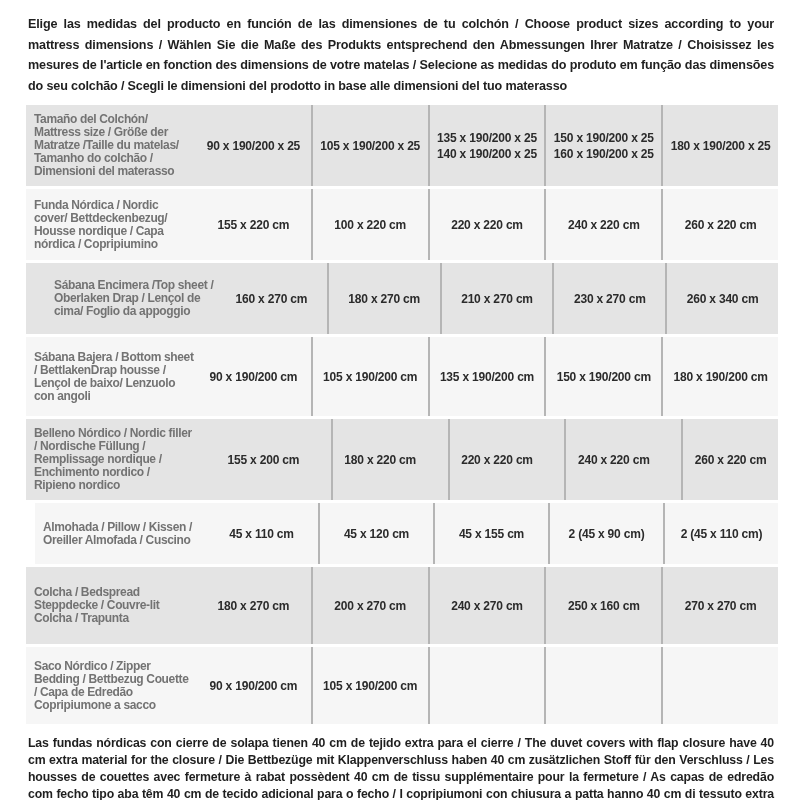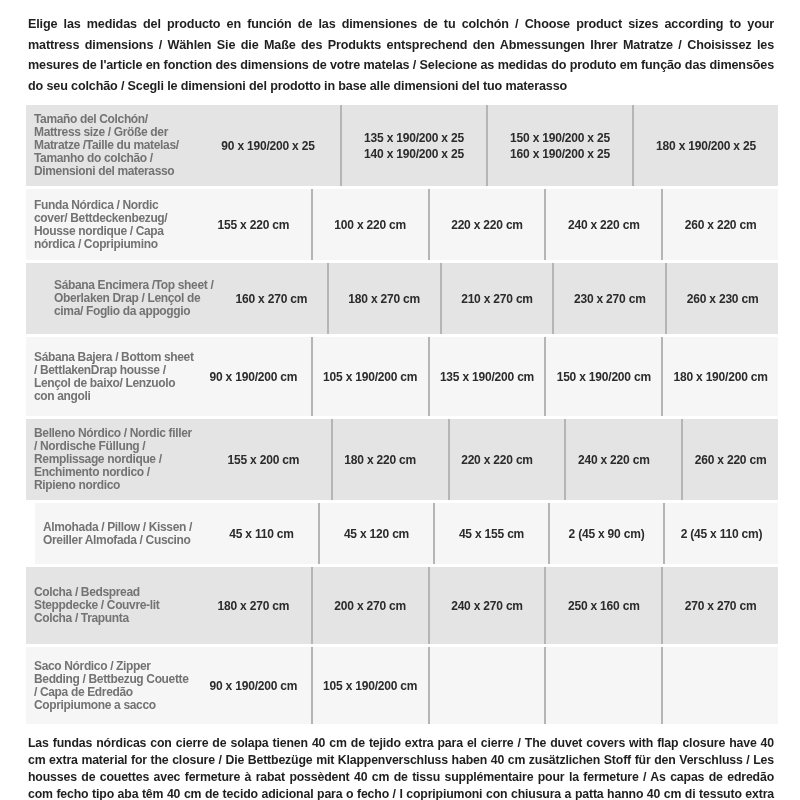--- a/index.html
+++ b/index.html
@@ -89,20 +89,23 @@
 <div class="page">
   <p class="intro">Elige las medidas del producto en función de las dimensiones de tu colchón / Choose product sizes according to your mattress dimensions / Wählen Sie die Maße des Produkts entsprechend den Abmessungen Ihrer Matratze / Choisissez les mesures de l'article en fonction des dimensions de votre matelas / Selecione as medidas do produto em função das dimensões do seu colchão / Scegli le dimensioni del prodotto in base alle dimensioni del tuo materasso</p>
 
   <div class="size-table" id="size-table">
       <div class="row">
         <div class="label-cell">Tamaño del Colchón/ Mattress size / Größe der Matratze /Taille du matelas/ Tamanho do colchão / Dimensioni del materasso</div>
         <div class="value-cell">
           <div>90 x 190/200 x 25</div>
         </div>
         <div class="value-cell">
+          <div>105 x 190/200 x 25</div>
+        </div>
+        <div class="value-cell">
           <div>135 x 190/200 x 25</div>
           <div>140 x 190/200 x 25</div>
         </div>
         <div class="value-cell">
           <div>150 x 190/200 x 25</div>
           <div>160 x 190/200 x 25</div>
         </div>
         <div class="value-cell">
           <div>180 x 190/200 x 25</div>
         </div>
@@ -133,21 +136,21 @@
         <div class="value-cell">
           <div>180 x 270 cm</div>
         </div>
         <div class="value-cell">
           <div>210 x 270 cm</div>
         </div>
         <div class="value-cell">
           <div>230 x 270 cm</div>
         </div>
         <div class="value-cell">
-          <div>260 x 230 cm</div>
+          <div>260 x 340 cm</div>
         </div>
       </div>
       <div class="row">
         <div class="label-cell">Sábana Bajera / Bottom sheet / BettlakenDrap housse / Lençol de baixo/ Lenzuolo con angoli</div>
         <div class="value-cell">
           <div>90 x 190/200 cm</div>
         </div>
         <div class="value-cell">
           <div>105 x 190/200 cm</div>
         </div>

